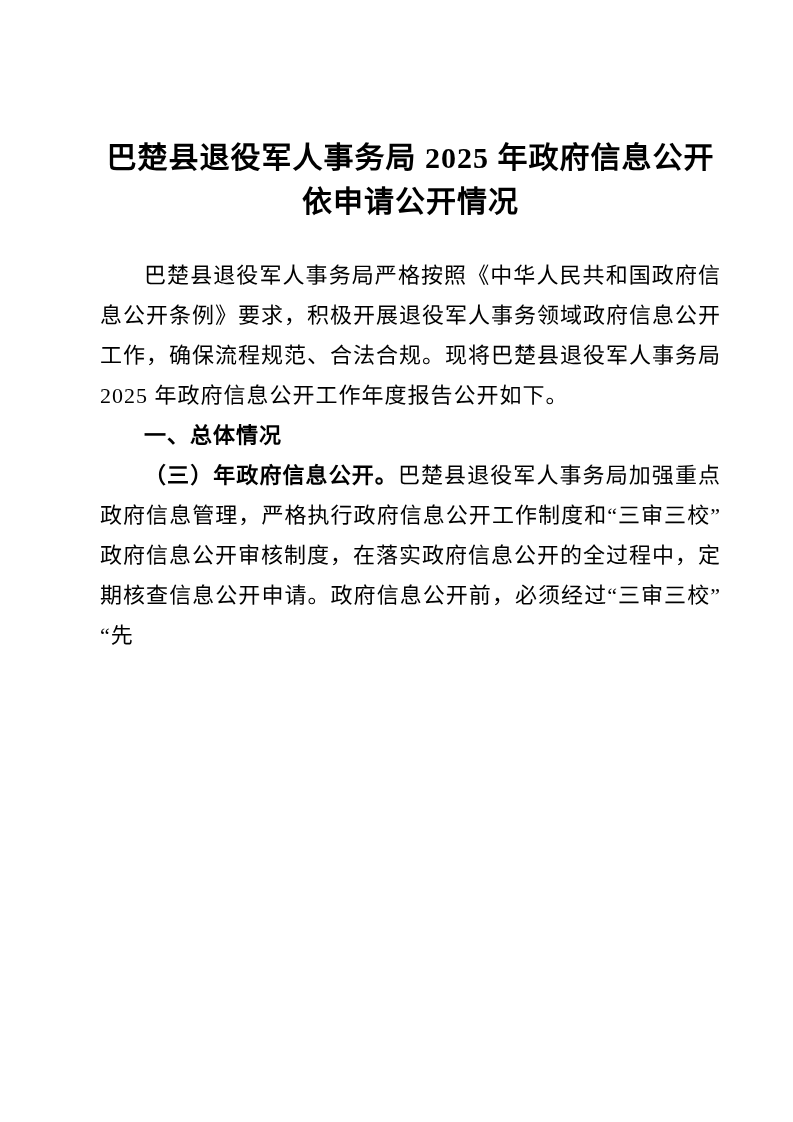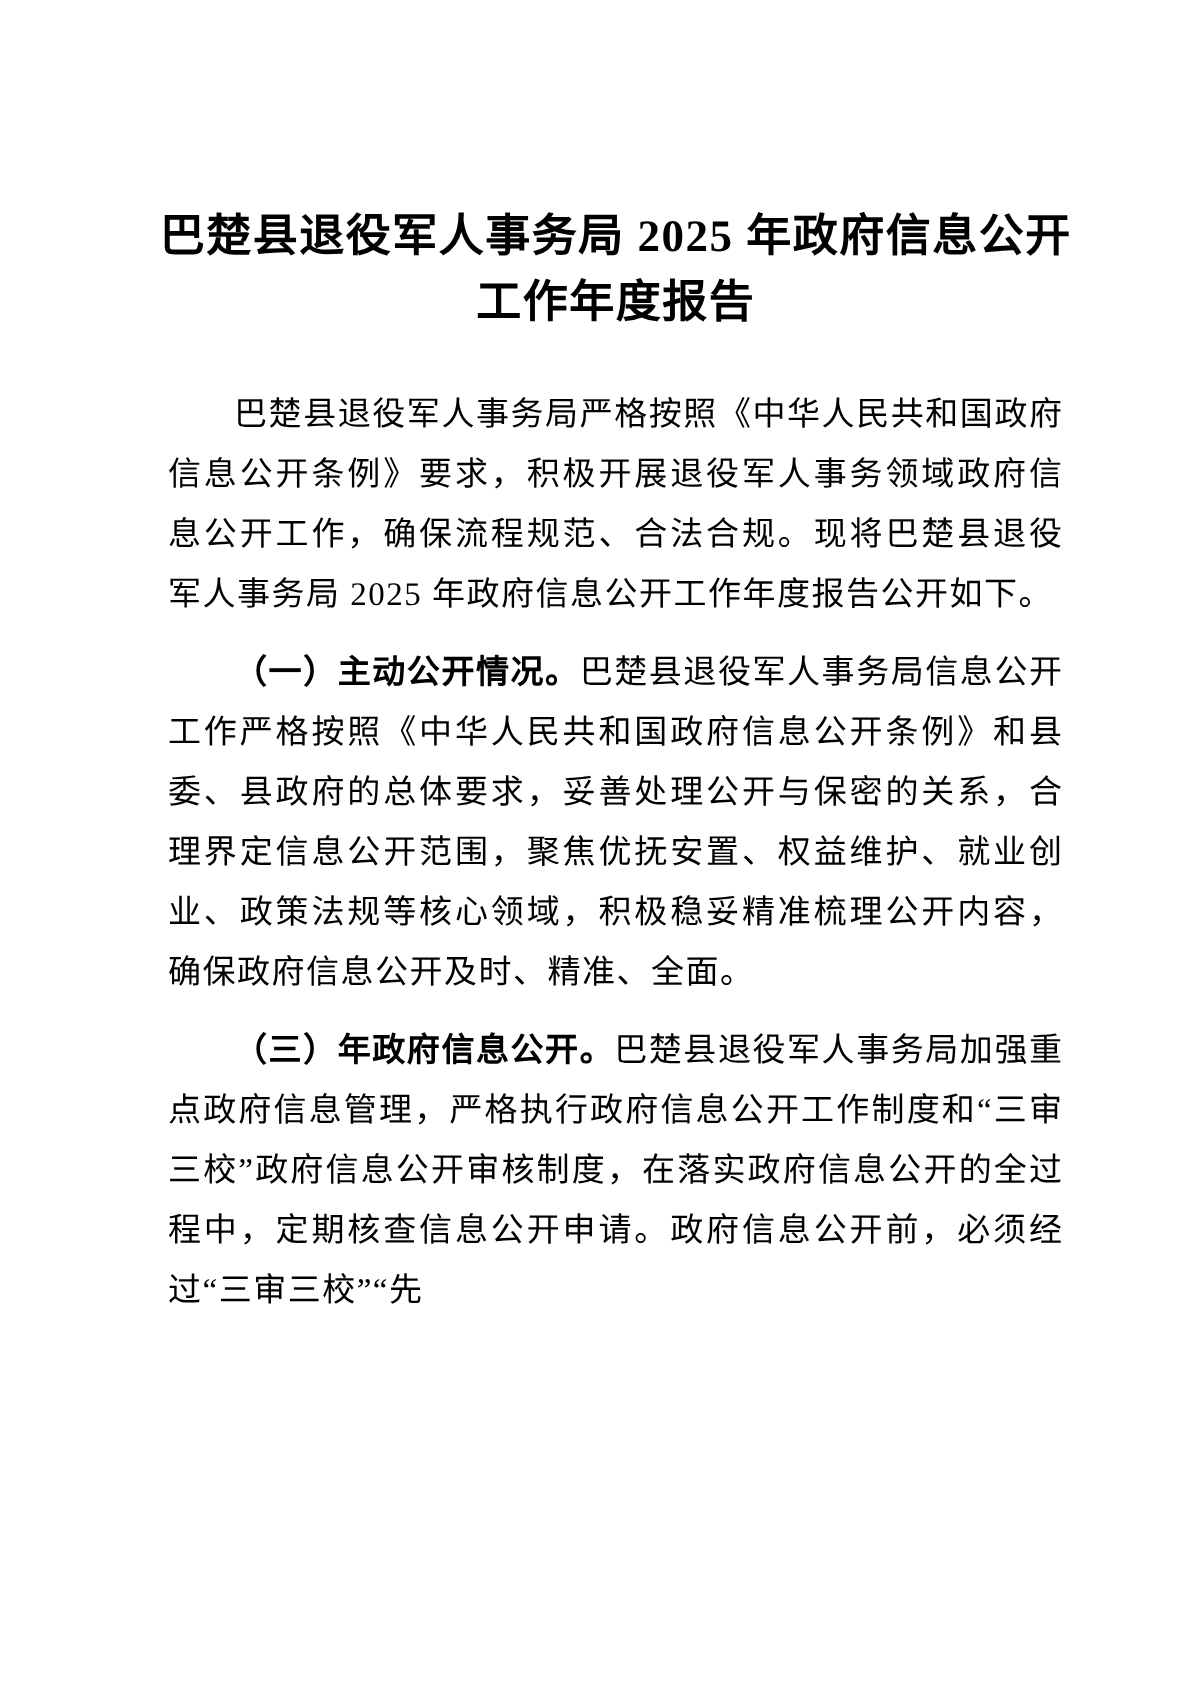--- a/index.html
+++ b/index.html
@@ -31,21 +31,21 @@
   }
   .doc-title .title-line {
     display: block;
     text-align: center;
   }
   .body-text {
     font-size: 22px;
     line-height: 40px;
   }
   .para {
-    margin: 12px;
+    margin: 0;
     padding: 0;
     text-indent: 2em;
     text-align: justify;
     word-break: break-all;
     letter-spacing: 1px;
   }
   .section-heading {
     margin: 0;
     padding: 0;
     text-indent: 2em;
@@ -59,31 +59,29 @@
     font-weight: 700;
   }
 </style>
 </head>
 <body>
 
 <div class="page">
 
   <h1 class="doc-title">
     <span class="title-line">巴楚县退役军人事务局 2025 年政府信息公开</span>
-    <span class="title-line">工作年度报告</span>
+    <span class="title-line">依申请公开情况</span>
   </h1>
 
   <div class="body-text">
 
     <p class="para">巴楚县退役军人事务局严格按照《中华人民共和国政府信息公开条例》要求，积极开展退役军人事务领域政府信息公开工作，确保流程规范、合法合规。现将巴楚县退役军人事务局 2025 年政府信息公开工作年度报告公开如下。</p>
 
+    <h2 class="section-heading">一、总体情况</h2>
 
-    <p class="para">
-      <strong class="lead">（一）主动公开情况。</strong><span>巴楚县退役军人事务局信息公开工作严格按照《中华人民共和国政府信息公开条例》和县委、县政府的总体要求，妥善处理公开与保密的关系，合理界定信息公开范围，聚焦优抚安置、权益维护、就业创业、政策法规等核心领域，积极稳妥精准梳理公开内容，确保政府信息公开及时、精准、全面。</span>
-    </p>
 
 
     <p class="para">
       <strong class="lead">（三）年政府信息公开。</strong><span>巴楚县退役军人事务局加强重点政府信息管理，严格执行政府信息公开工作制度和“三审三校”政府信息公开审核制度，在落实政府信息公开的全过程中，定期核查信息公开申请。政府信息公开前，必须经过“三审三校”“先</span>
     </p>
 
   </div>
 
 </div>
 

